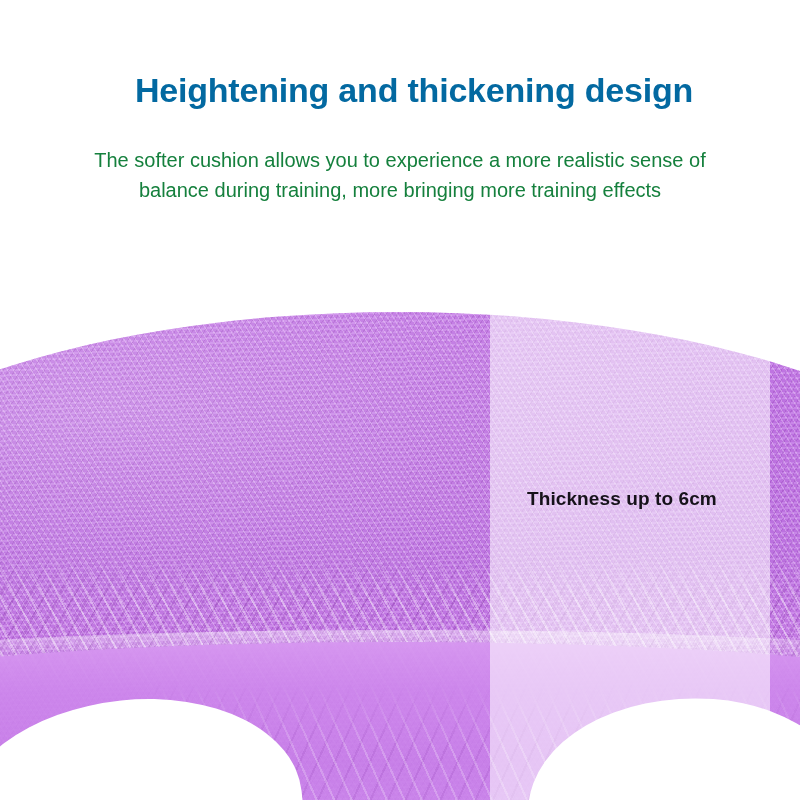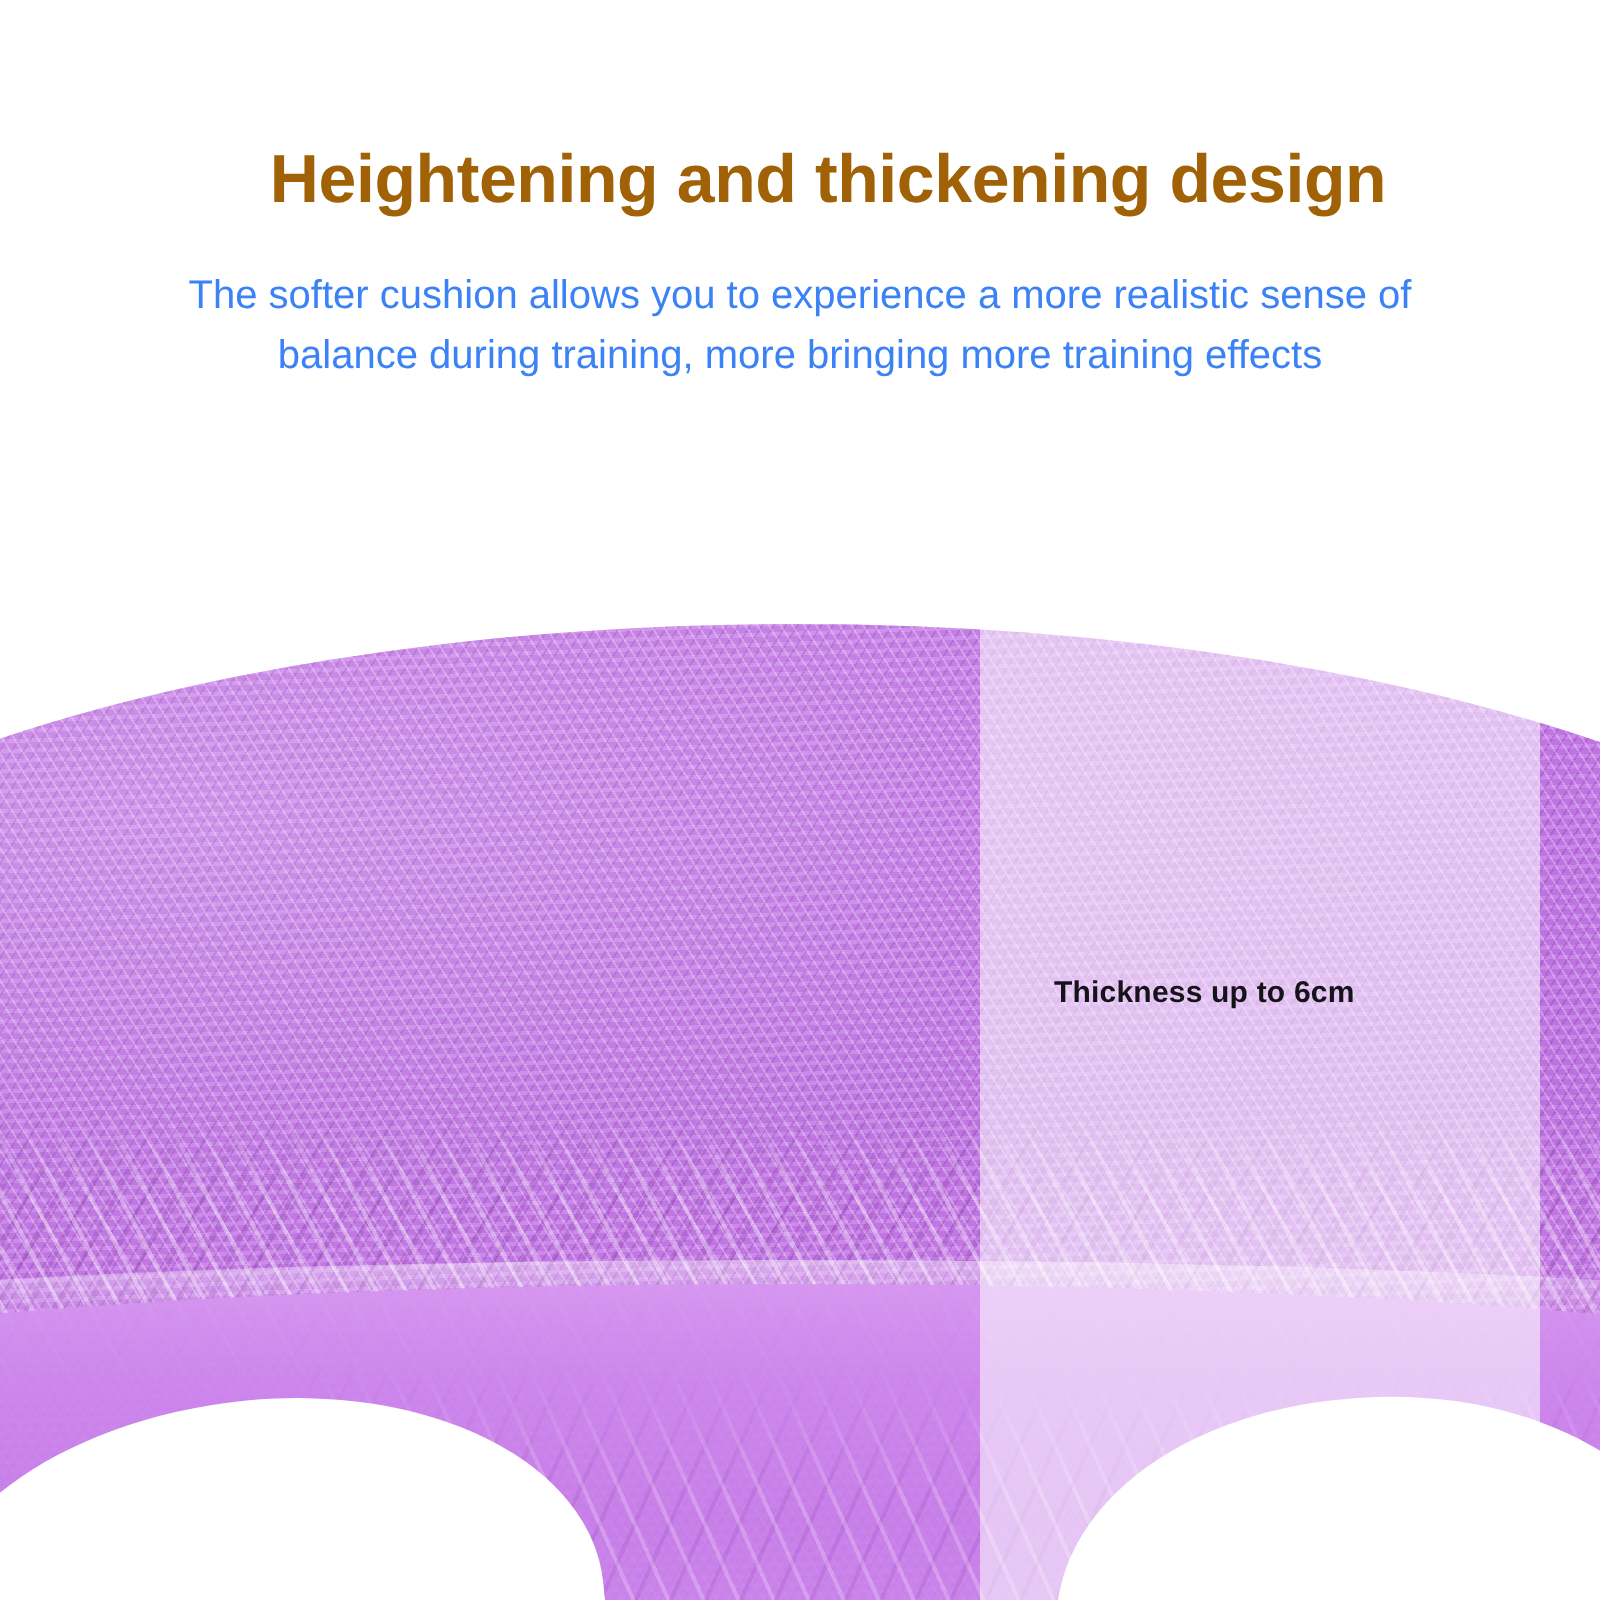--- a/index.html
+++ b/index.html
@@ -26,31 +26,31 @@
     width: 800px;
     text-align: center;
     z-index: 40;
   }
   .headline {
     margin: 0;
     padding-top: 72px;
     font-size: 34px;
     font-weight: 600;
     letter-spacing: -0.2px;
-    color: #a16207;
+    color: #0369a1;
     line-height: 1.1;
     padding-left: 28px;
   }
   .subtitle {
-    margin: 0 auto;
+    margin: 12px auto;
     padding-top: 24px;
     width: 672px;
     font-size: 20px;
     font-weight: 400;
-    color: #3b82f6;
+    color: #15803d;
     line-height: 30px;
   }
   .subtitle-line { display: block; }
 
   
   .product-stage {
     position: absolute;
     left: 0;
     top: 0;
     width: 800px;
@@ -222,21 +222,21 @@
     z-index: 20;
     pointer-events: none;
   }
 
   
   .callout {
     position: absolute;
     left: 527px;
     top: 488px;
     z-index: 30;
-    font-size: 15px;
+    font-size: 19px;
     font-weight: 700;
     color: #16121a;
     white-space: nowrap;
     letter-spacing: 0.1px;
   }
 </style>
 </head>
 <body>
 
 <div id="page">

